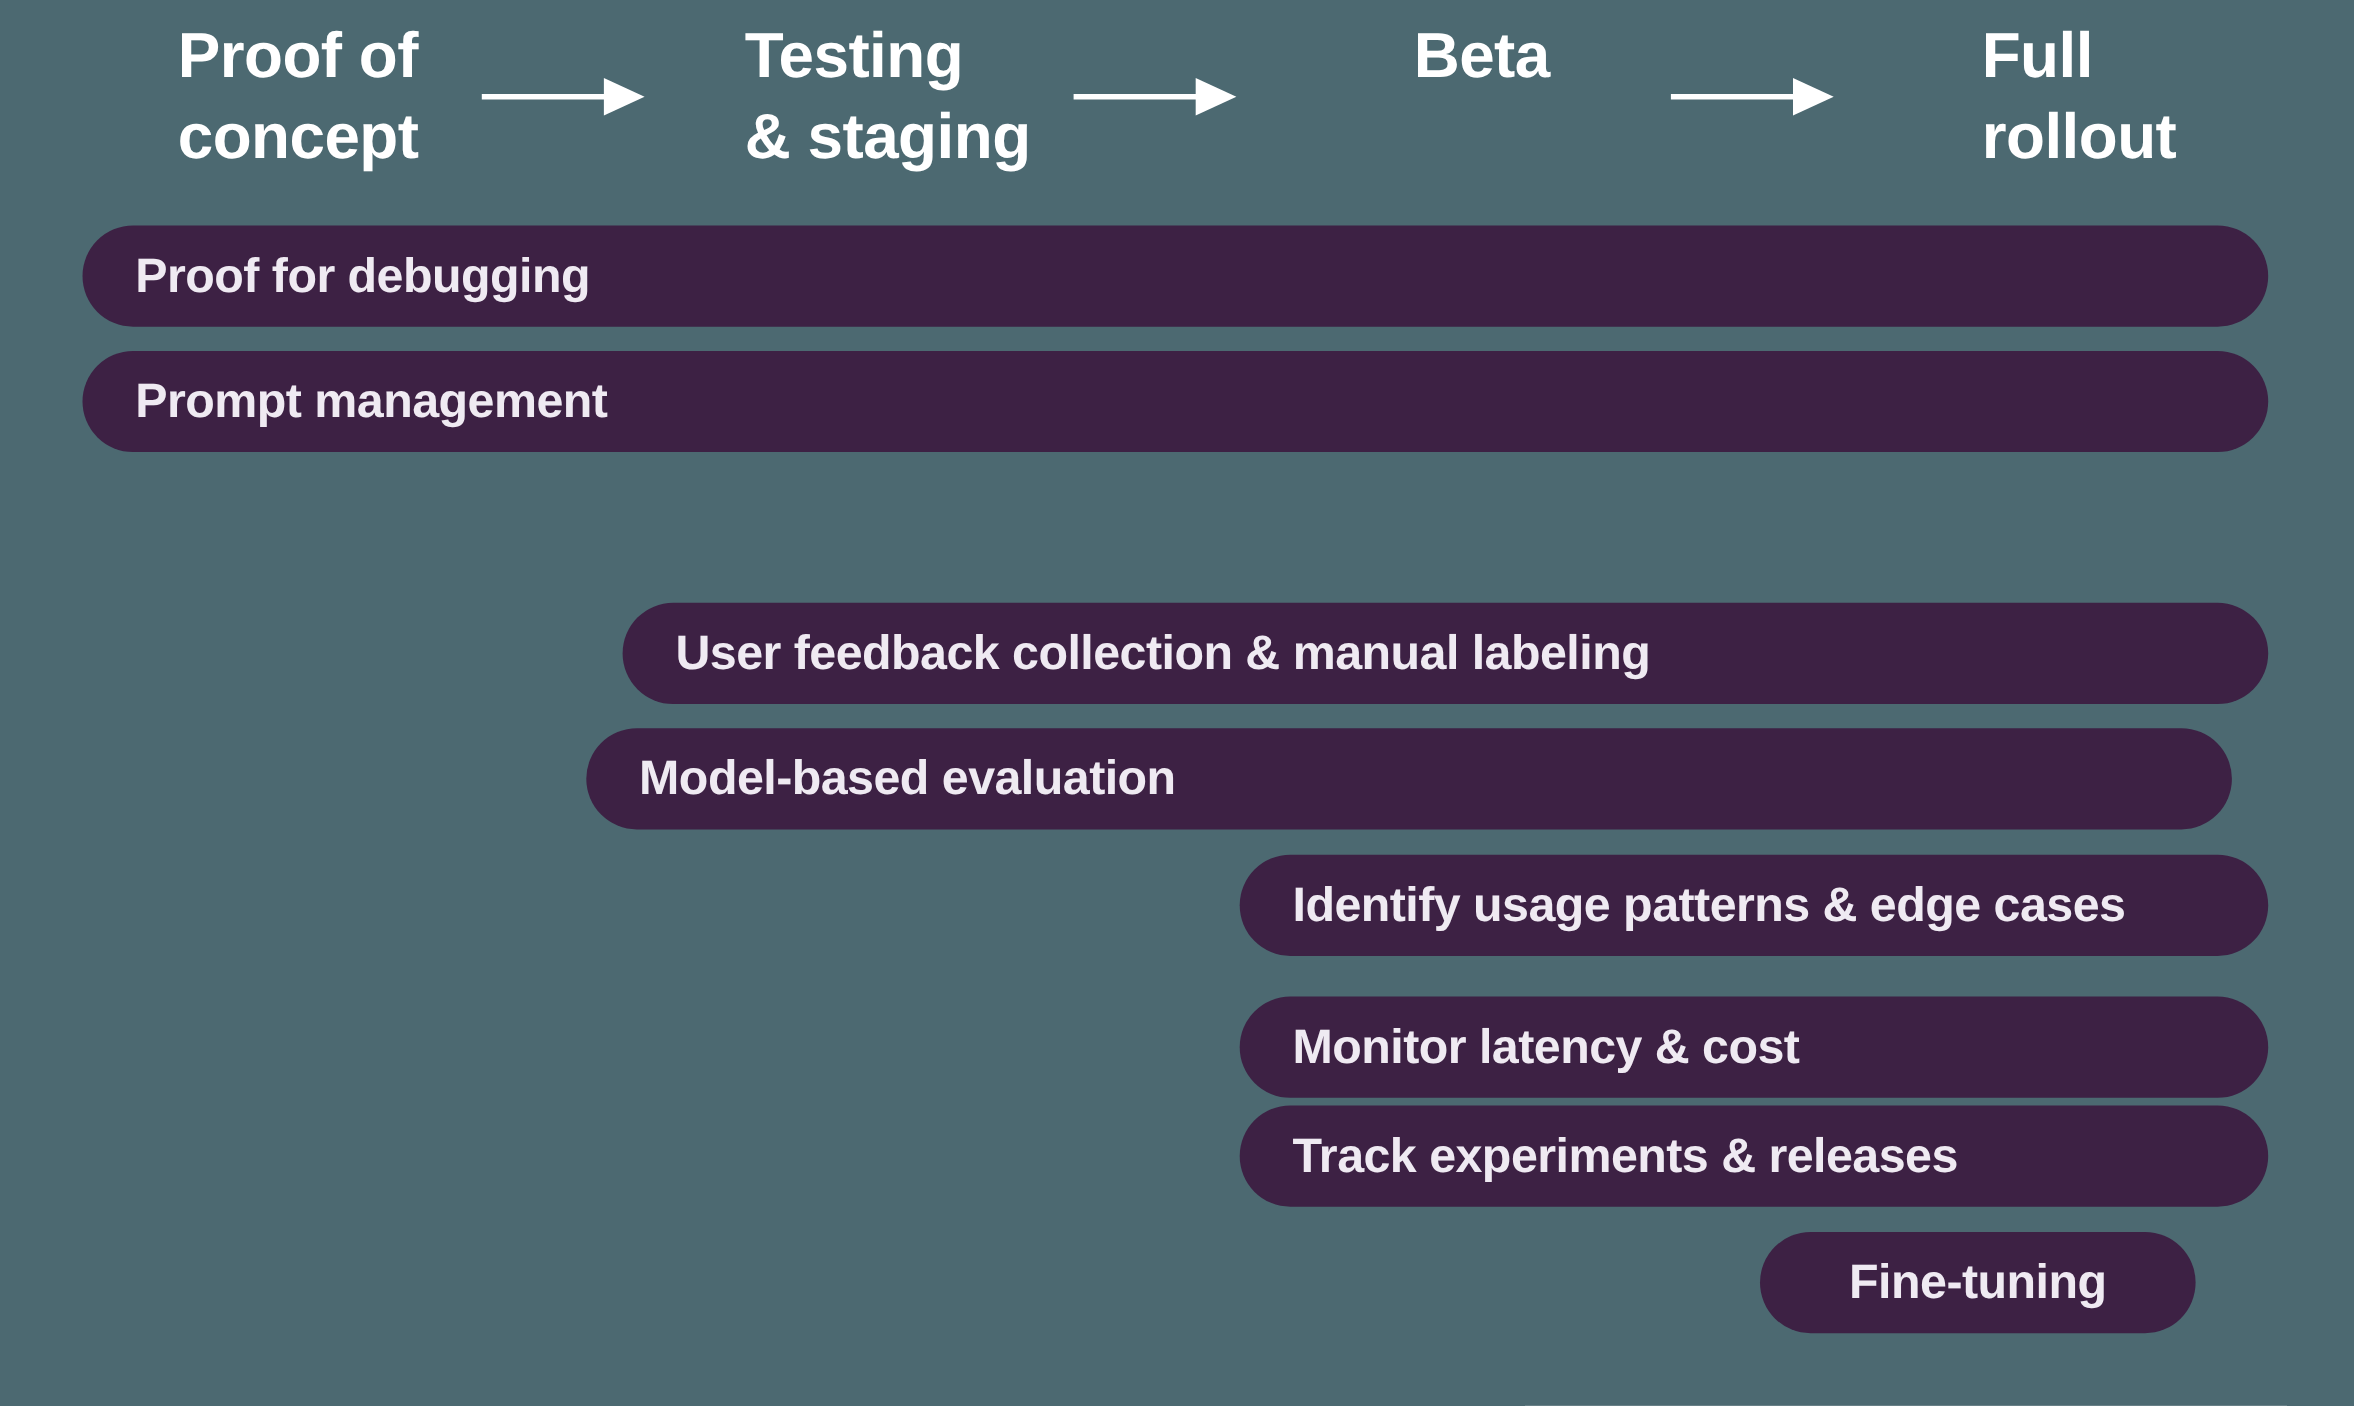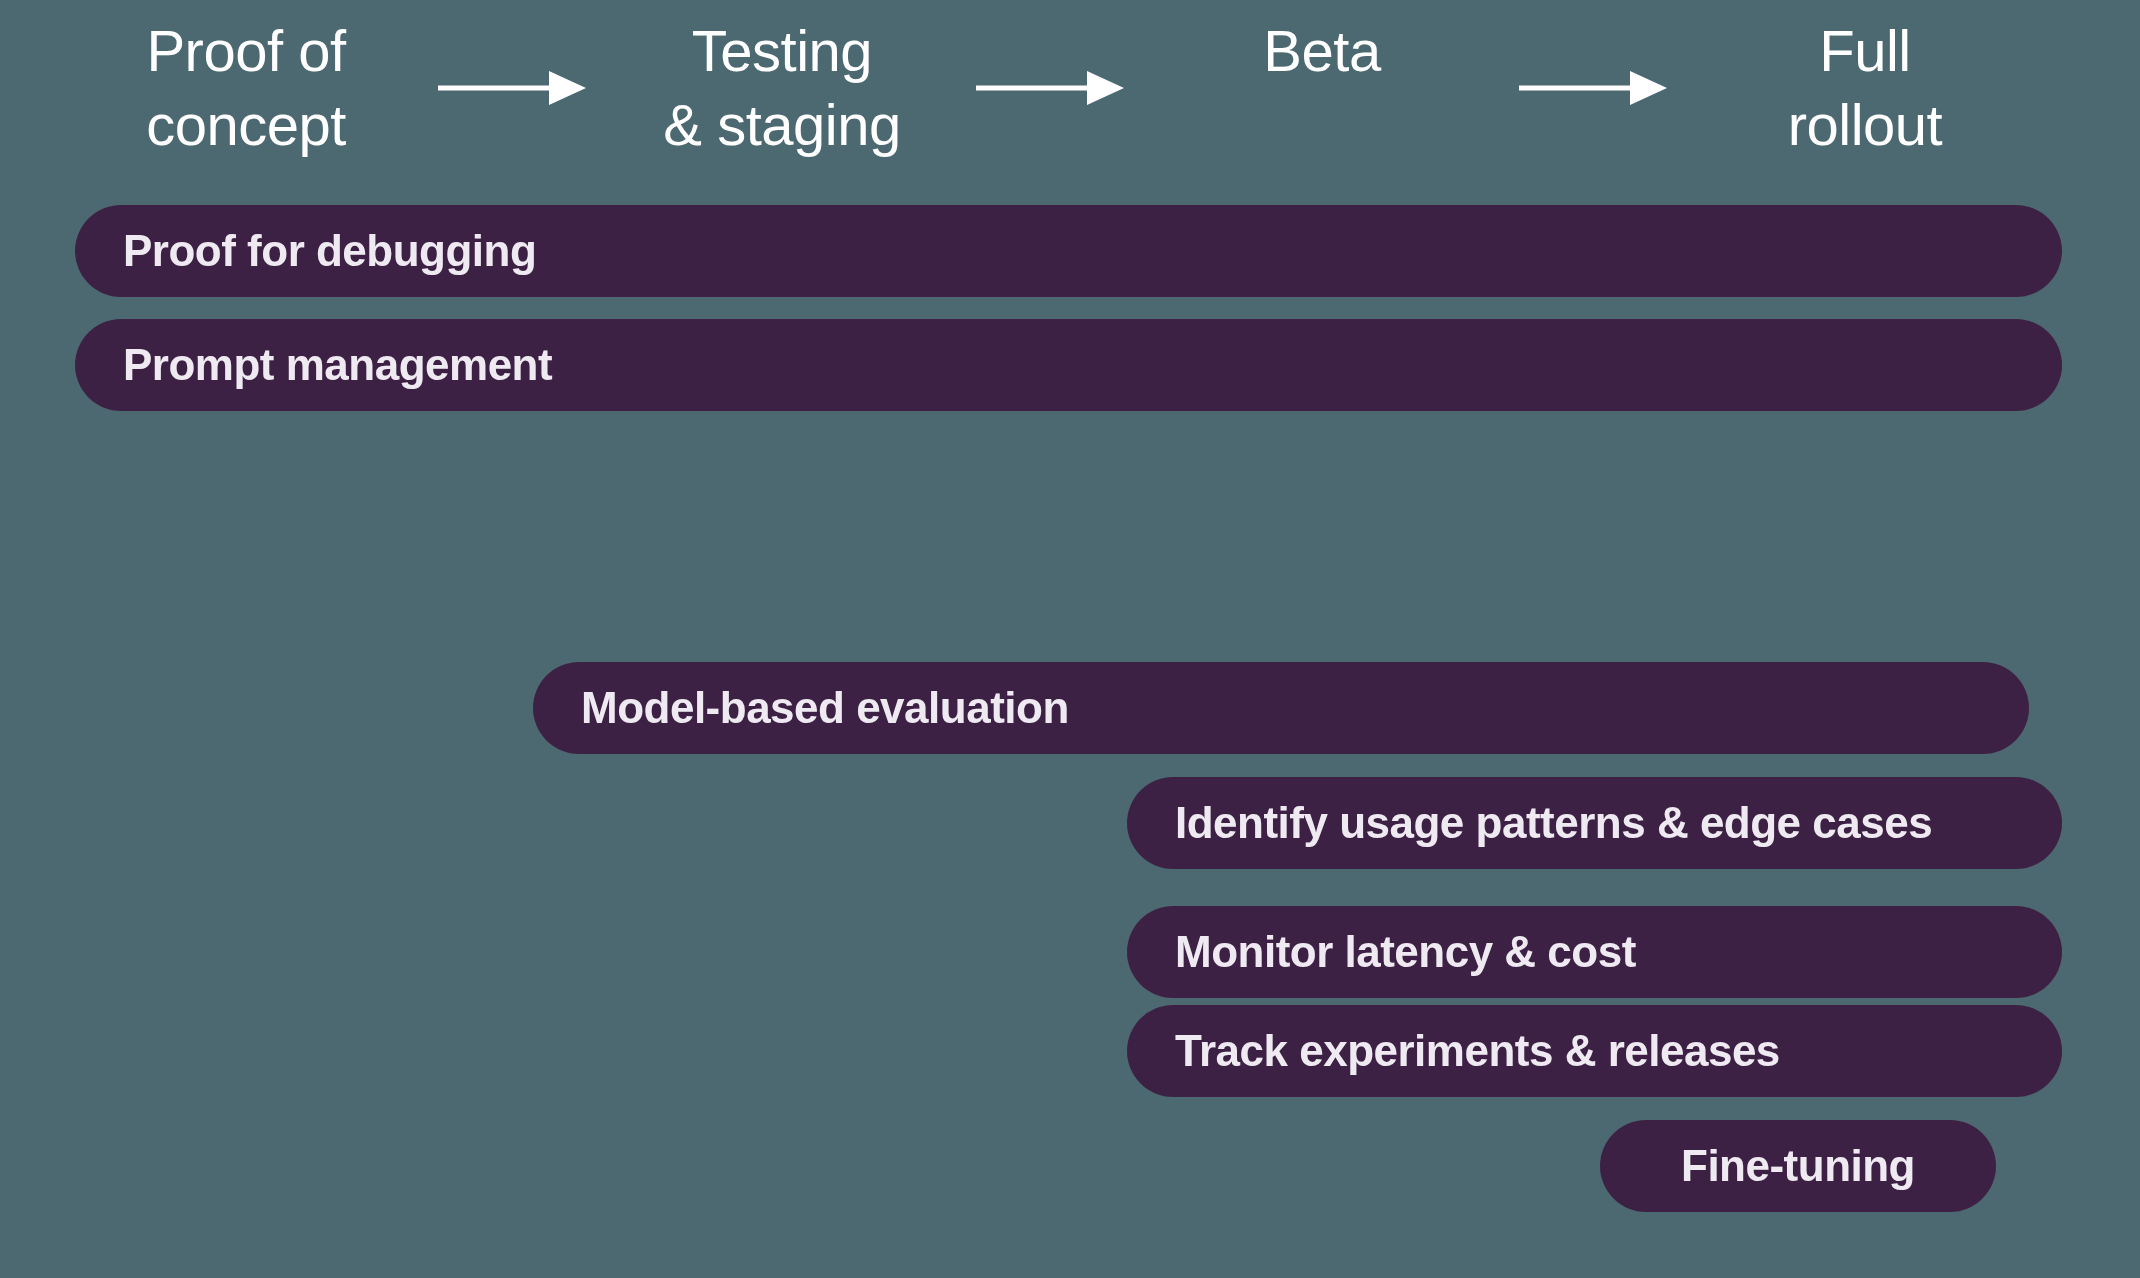--- a/index.html
+++ b/index.html
@@ -16,27 +16,27 @@
     height: 1278px;
     background: var(--background, #4C6971);
     overflow: hidden;
   }
 
   
   .stage {
     position: absolute;
     top: 14px;
     transform: translateX(-50%);
-    text-align: center;
     color: var(--stage_text, #ffffff);
     font-size: 58px;
-    font-weight: 400;
+    font-weight: 700;
     line-height: 74px;
     letter-spacing: -0.5px;
     white-space: nowrap;
+    margin-left: 25px;
   }
   .stage.s1 { left: 246px; }
   .stage.s2 { left: 782px; }
   .stage.s3 { left: 1322px; }
   .stage.s4 { left: 1865px; }
 
   .arrow {
     position: absolute;
     top: 70px;
     width: 150px;
@@ -109,20 +109,23 @@
     <line x1="1" y1="18" x2="114" y2="18" stroke="#FFFFFF" stroke-width="5"></line>
     <polygon points="112,1 149,18 112,35" fill="#FFFFFF"></polygon>
   </svg>
 
   <div class="bar b1">
     <span>Proof for debugging</span>
   </div>
   <div class="bar b2">
     <span>Prompt management</span>
   </div>
+  <div class="bar b4">
+    <span>User feedback collection &amp; manual labeling</span>
+  </div>
   <div class="bar b5">
     <span>Model-based evaluation</span>
   </div>
   <div class="bar b6">
     <span>Identify usage patterns &amp; edge cases</span>
   </div>
   <div class="bar b7">
     <span>Monitor latency &amp; cost</span>
   </div>
   <div class="bar b8">

